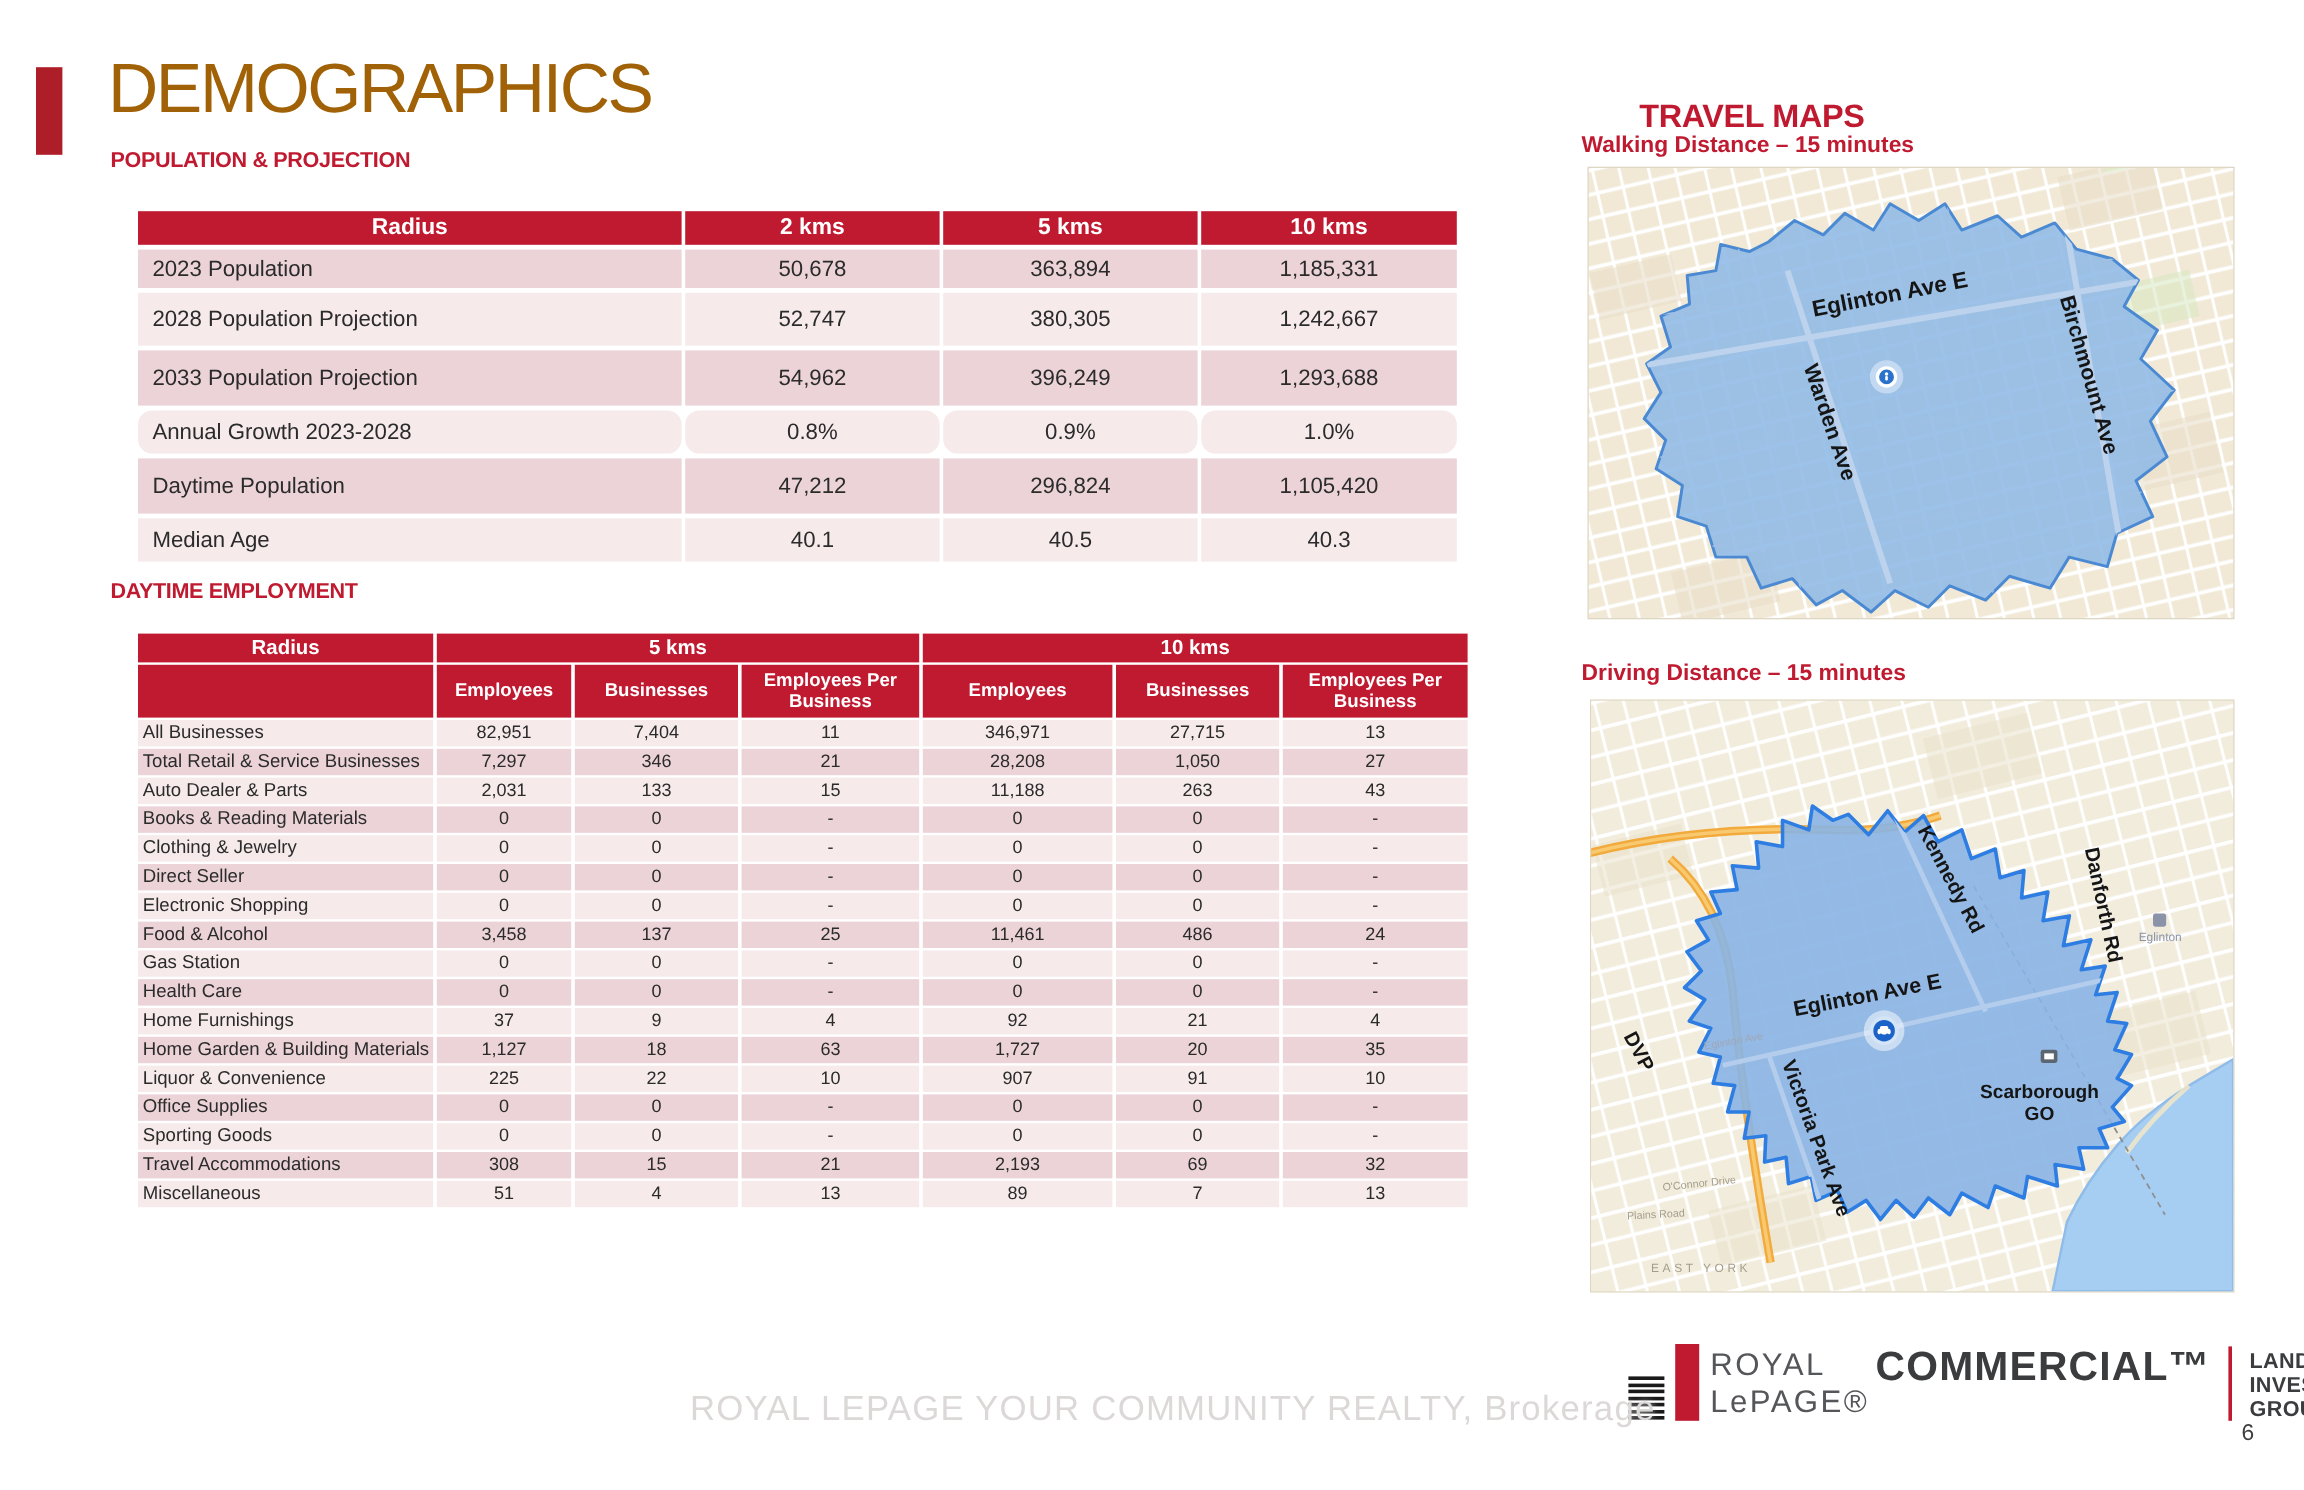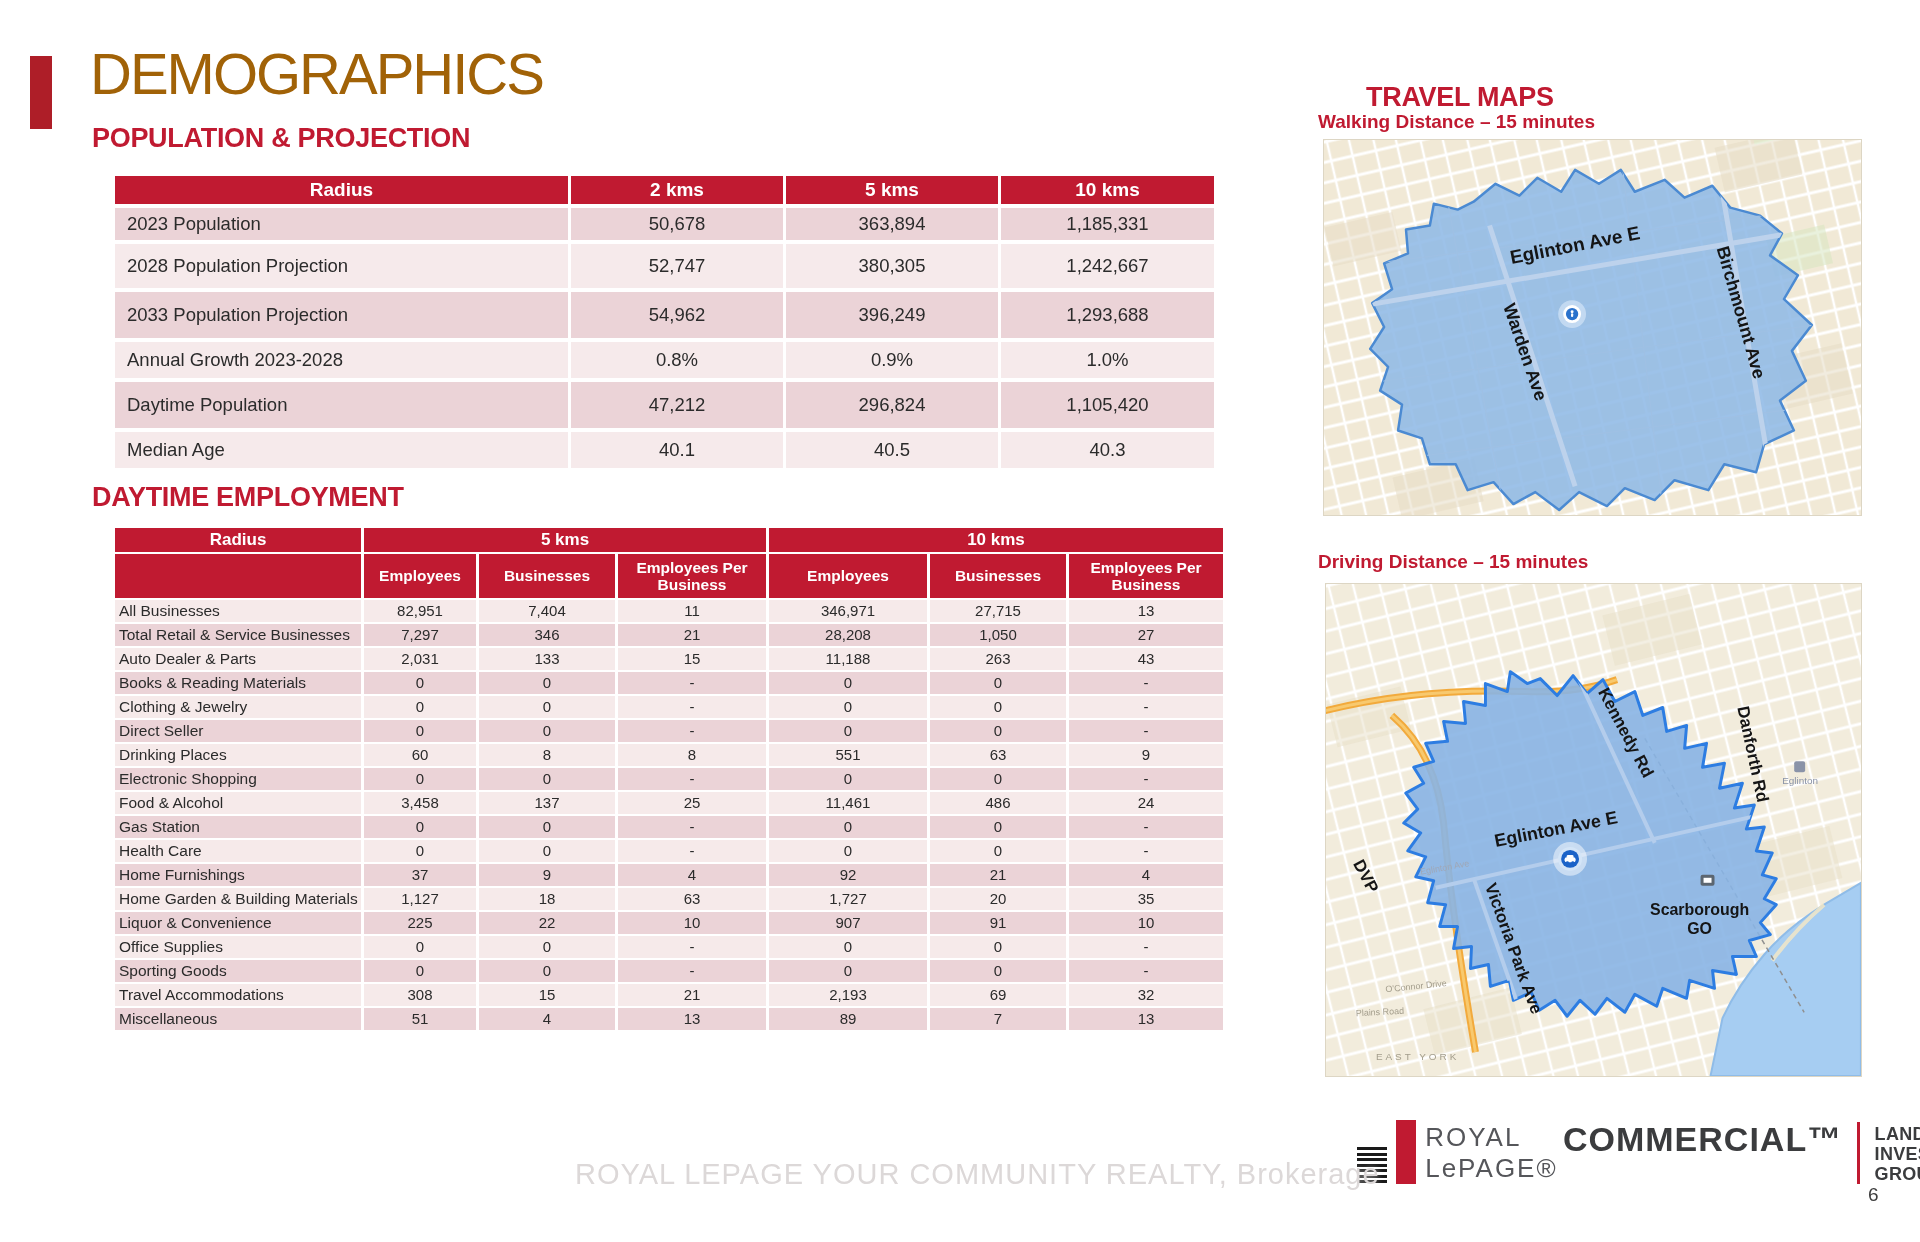--- a/index.html
+++ b/index.html
@@ -5,37 +5,37 @@
   html,body{margin:0;padding:0;}
   body{
     width:1920px;height:1242px;position:relative;background:#ffffff;
     font-family:"Liberation Sans", sans-serif;overflow:hidden;color:#2e2e2e;
   }
   .abs{position:absolute;}
 
   
   .accent-bar{left:30px;top:56px;width:22px;height:73px;background:#AE1E28;}
   .page-title{left:90px;top:40px;font-size:58px;font-weight:normal;color:#a16207;letter-spacing:-2px;}
-  .section-title{font-size:27px;font-weight:bold;color:#C01A31;letter-spacing:-0.3px;}
+  .section-title{font-size:18px;font-weight:bold;color:#C01A31;letter-spacing:-0.3px;}
   .pop-title{left:92px;top:123px;}
   .emp-title{left:92px;top:482px;}
 
   
   table{border-collapse:separate;table-layout:fixed;}
   td,th{overflow:hidden;}
   .pop-table{left:112px;top:172px;width:1090px;border-spacing:3px 4px;}
   .pop-table th{background:#C01A31;color:#ffffff;font-size:19px;font-weight:bold;height:26px;text-align:center;}
   .pop-table td{font-size:18.5px;text-align:center;color:#2b2b2b;}
   .pop-table td.lbl{text-align:left;padding-left:12px;}
   .pop-table tbody tr:nth-child(odd) td{background:#EBD3D7;}
   .pop-table tbody tr:nth-child(even) td{background:#F6EAEB;}
   .pop-table tbody tr:nth-child(1) td{height:30px;margin-left:19px;}
   .pop-table tbody tr:nth-child(2) td{height:42px;}
   .pop-table tbody tr:nth-child(3) td{height:44px;margin-left:28px;}
-  .pop-table tbody tr:nth-child(4) td{height:34px;}
+  .pop-table tbody tr:nth-child(4) td{height:34px;border-radius:12px;}
   .pop-table tbody tr:nth-child(5) td{height:44px;}
   .pop-table tbody tr:nth-child(6) td{height:34px;}
 
   .emp-table{left:112px;top:526px;width:1090px;border-spacing:3px 2px;}
   .emp-table th{background:#C01A31;color:#ffffff;font-weight:bold;text-align:center;}
   .emp-table .h1 th{font-size:17px;height:22px;}
   .emp-table .h2 th{font-size:15.5px;height:42px;line-height:1.1;}
   .emp-table td{font-size:15px;text-align:center;height:20px;line-height:1.15;color:#2b2b2b;}
   .emp-table td.lbl{text-align:left;font-size:15.5px;padding-left:4px;}
   .emp-table tbody tr:nth-child(odd) td{background:#F6EAEA;}
@@ -203,29 +203,20 @@
       <tr>
         <td class="lbl">Direct Seller</td>
         <td>0</td>
         <td>0</td>
         <td>-</td>
         <td>0</td>
         <td>0</td>
         <td>-</td>
       </tr>
       <tr>
-        <td class="lbl">Drinking Places</td>
-        <td>60</td>
-        <td>8</td>
-        <td>8</td>
-        <td>551</td>
-        <td>63</td>
-        <td>9</td>
-      </tr>
-      <tr>
         <td class="lbl">Electronic Shopping</td>
         <td>0</td>
         <td>0</td>
         <td>-</td>
         <td>0</td>
         <td>0</td>
         <td>-</td>
       </tr>
       <tr>
         <td class="lbl">Food &amp; Alcohol</td>

